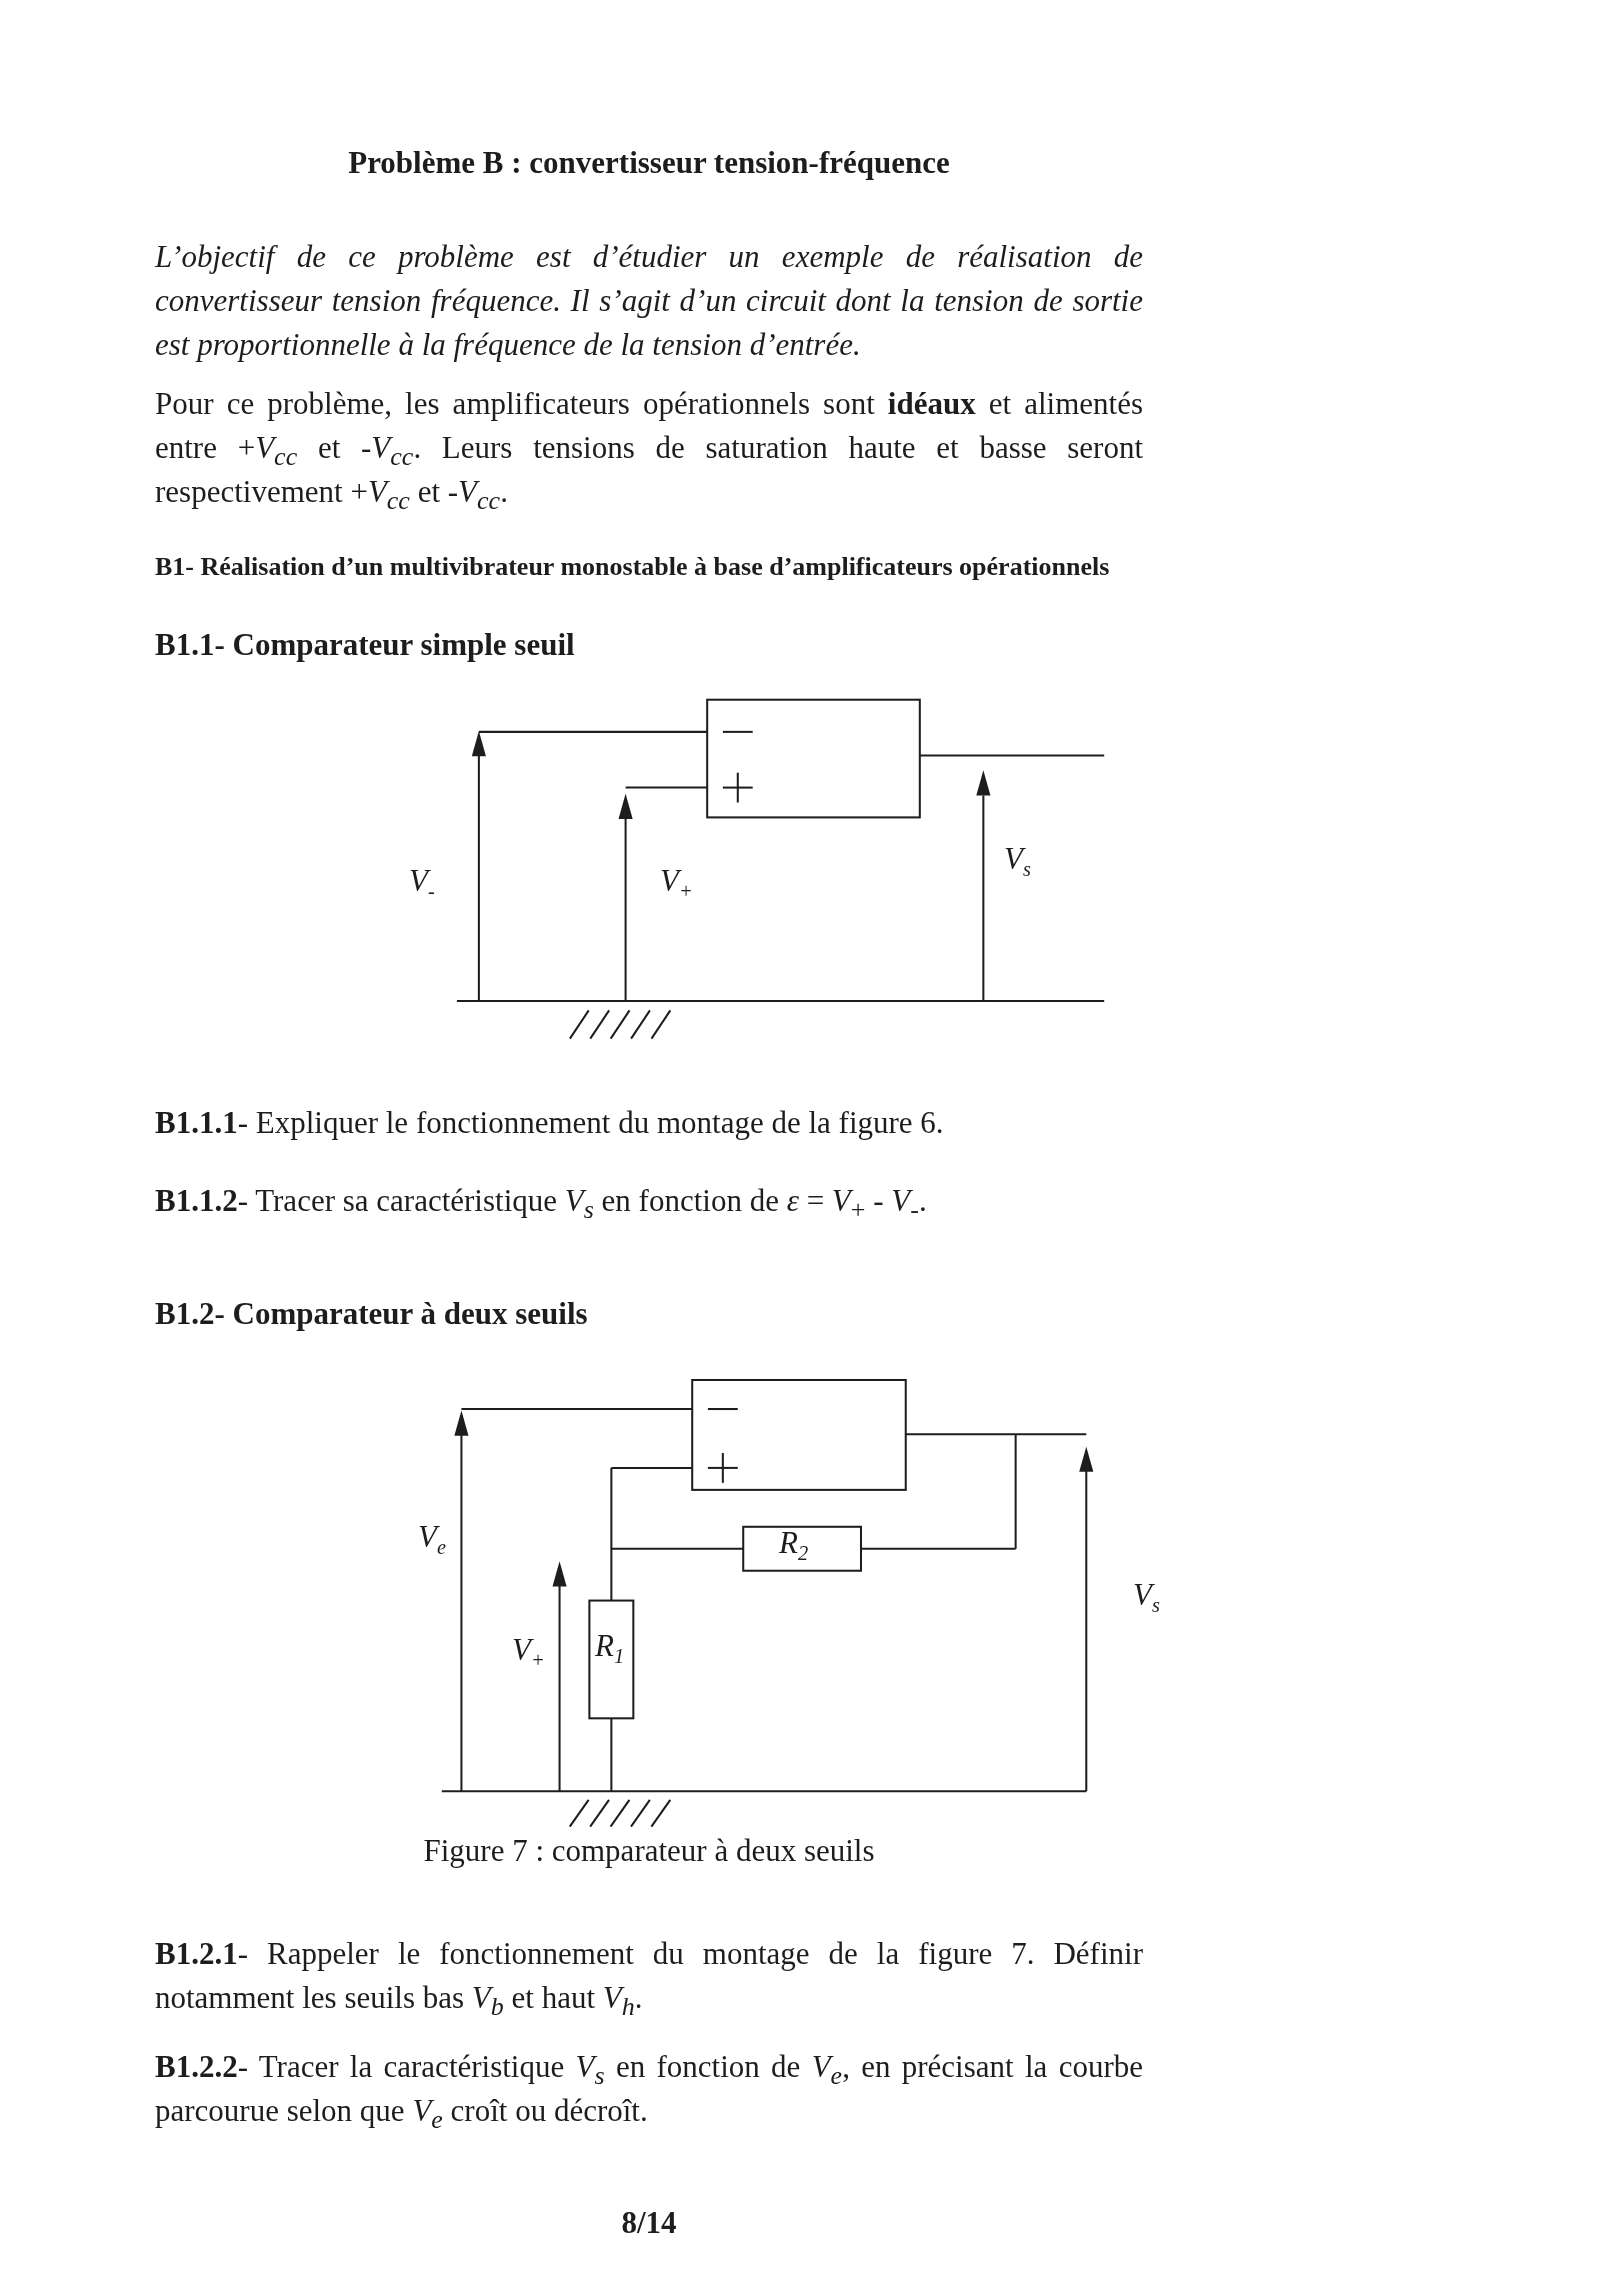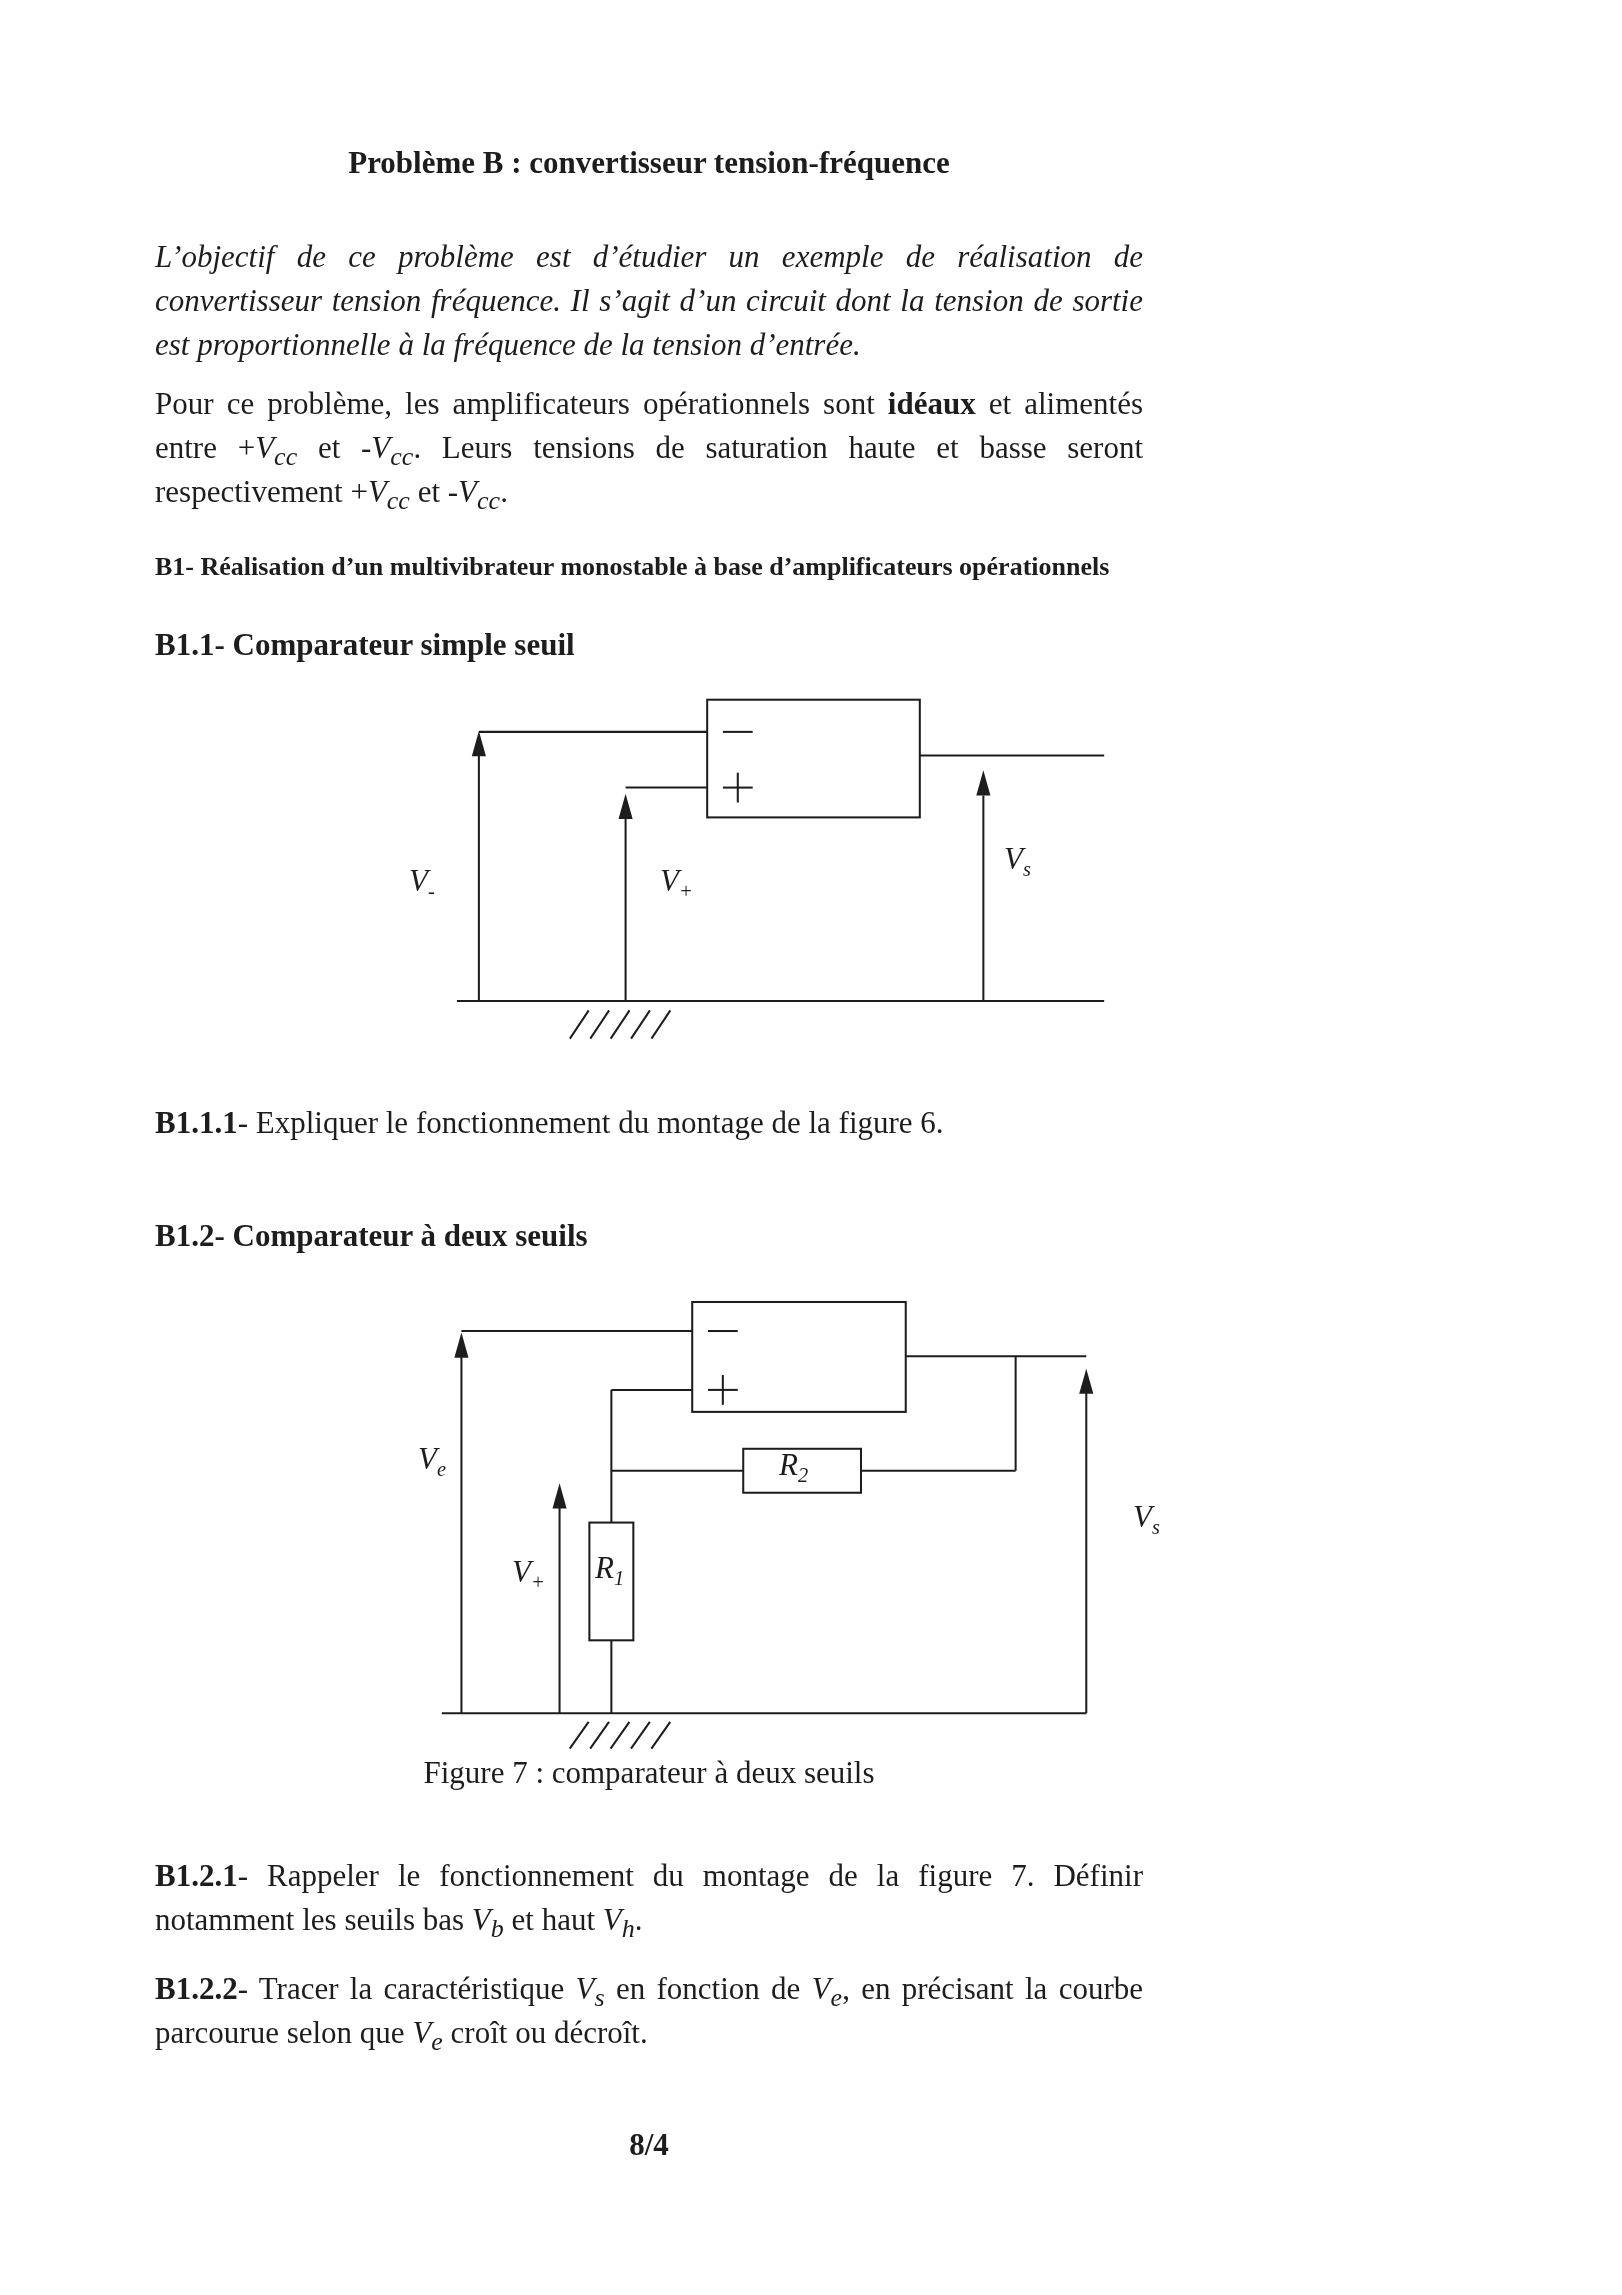--- a/index.html
+++ b/index.html
@@ -94,20 +94,21 @@
       </g>
     </svg>
     <span class="clabel" style="left:254px;top:170px"><i>V</i><sub>-</sub></span>
     <span class="clabel" style="left:505px;top:170px"><i>V</i><sub>+</sub></span>
     <span class="clabel" style="left:849px;top:148px"><i>V</i><sub>s</sub></span>
   </div>
 
 
   <p class="para mt-q111"><span class="b">B1.1.1</span><span>- Expliquer le fonctionnement du montage de la figure 6.</span></p>
 
+  <p class="para mt-q112"><span class="b">B1.1.2</span><span>- Tracer sa caractéristique </span><span class="i">V</span><sub class="i">s</sub><span> en fonction de </span><span class="i">ε</span><span> = </span><span class="i">V</span><sub>+</sub><span> - </span><span class="i">V</span><sub>-</sub><span>.</span></p>
 
   <p class="h2 mt-b12">B1.2- Comparateur à deux seuils</p>
 
   <div class="fig mt-fig7">
     <svg width="1317" height="460" viewBox="0 0 1677 586">
       <g stroke="#1d1d1d" stroke-width="2.6" fill="none">
         <line x1="365" y1="538" x2="1186" y2="538"></line>
         <line x1="390" y1="538" x2="390" y2="83"></line>
         <line x1="390" y1="51" x2="684" y2="51"></line>
         <line x1="581" y1="126" x2="684" y2="126"></line>
@@ -147,16 +148,16 @@
     <span class="clabel" style="left:624px;top:158px"><i>R</i><sub>2</sub></span>
     <span class="clabel" style="left:978px;top:210px"><i>V</i><sub>s</sub></span>
   </div>
 
   <p class="caption">Figure 7 : comparateur à deux seuils</p>
 
   <p class="para mt-q121"><span class="b">B1.2.1</span><span>- Rappeler le fonctionnement du montage de la figure 7. Définir notamment les seuils bas </span><span class="i">V</span><sub class="i">b</sub><span> et haut </span><span class="i">V</span><sub class="i">h</sub><span>.</span></p>
 
   <p class="para mt-q122"><span class="b">B1.2.2</span><span>- Tracer la caractéristique </span><span class="i">V</span><sub class="i">s</sub><span> en fonction de </span><span class="i">V</span><sub class="i">e</sub><span>, en précisant la courbe parcourue selon que </span><span class="i">V</span><sub class="i">e</sub><span> croît ou décroît.</span></p>
 
-  <p class="footer">8/4</p>
+  <p class="footer">8/14</p>
 
 </div>
 
 
 </body></html>

